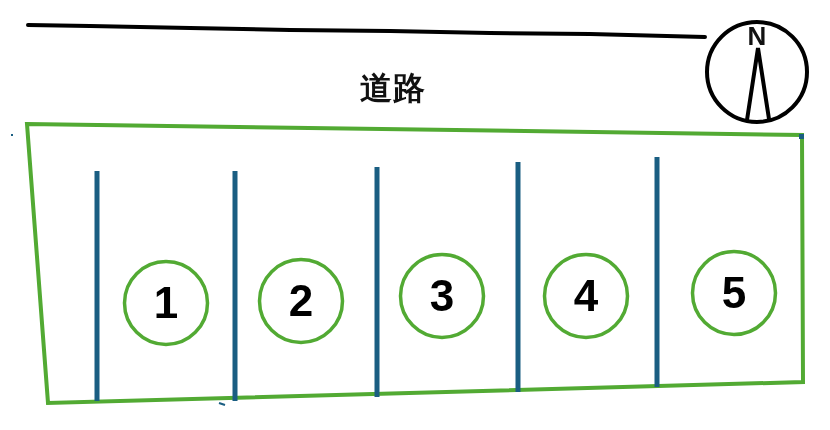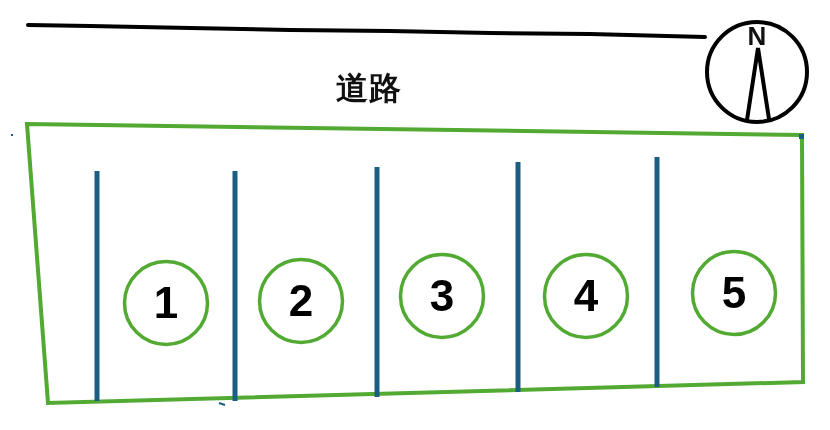--- a/index.html
+++ b/index.html
@@ -19,21 +19,21 @@
       left: 0;
       top: 0;
       width: 830px;
       height: 430px;
     }
     .road-label {
       position: absolute;
       left: 336px;
       top: 66px;
       width: 90px;
-      text-align: left;
+      text-align: right;
       font-family: "DejaVu Sans", sans-serif;
       font-weight: bold;
       font-size: 32px;
       line-height: 44px;
       color: #111111;
       letter-spacing: 1px;
     }
     .lot-number {
       position: absolute;
       width: 84px;

